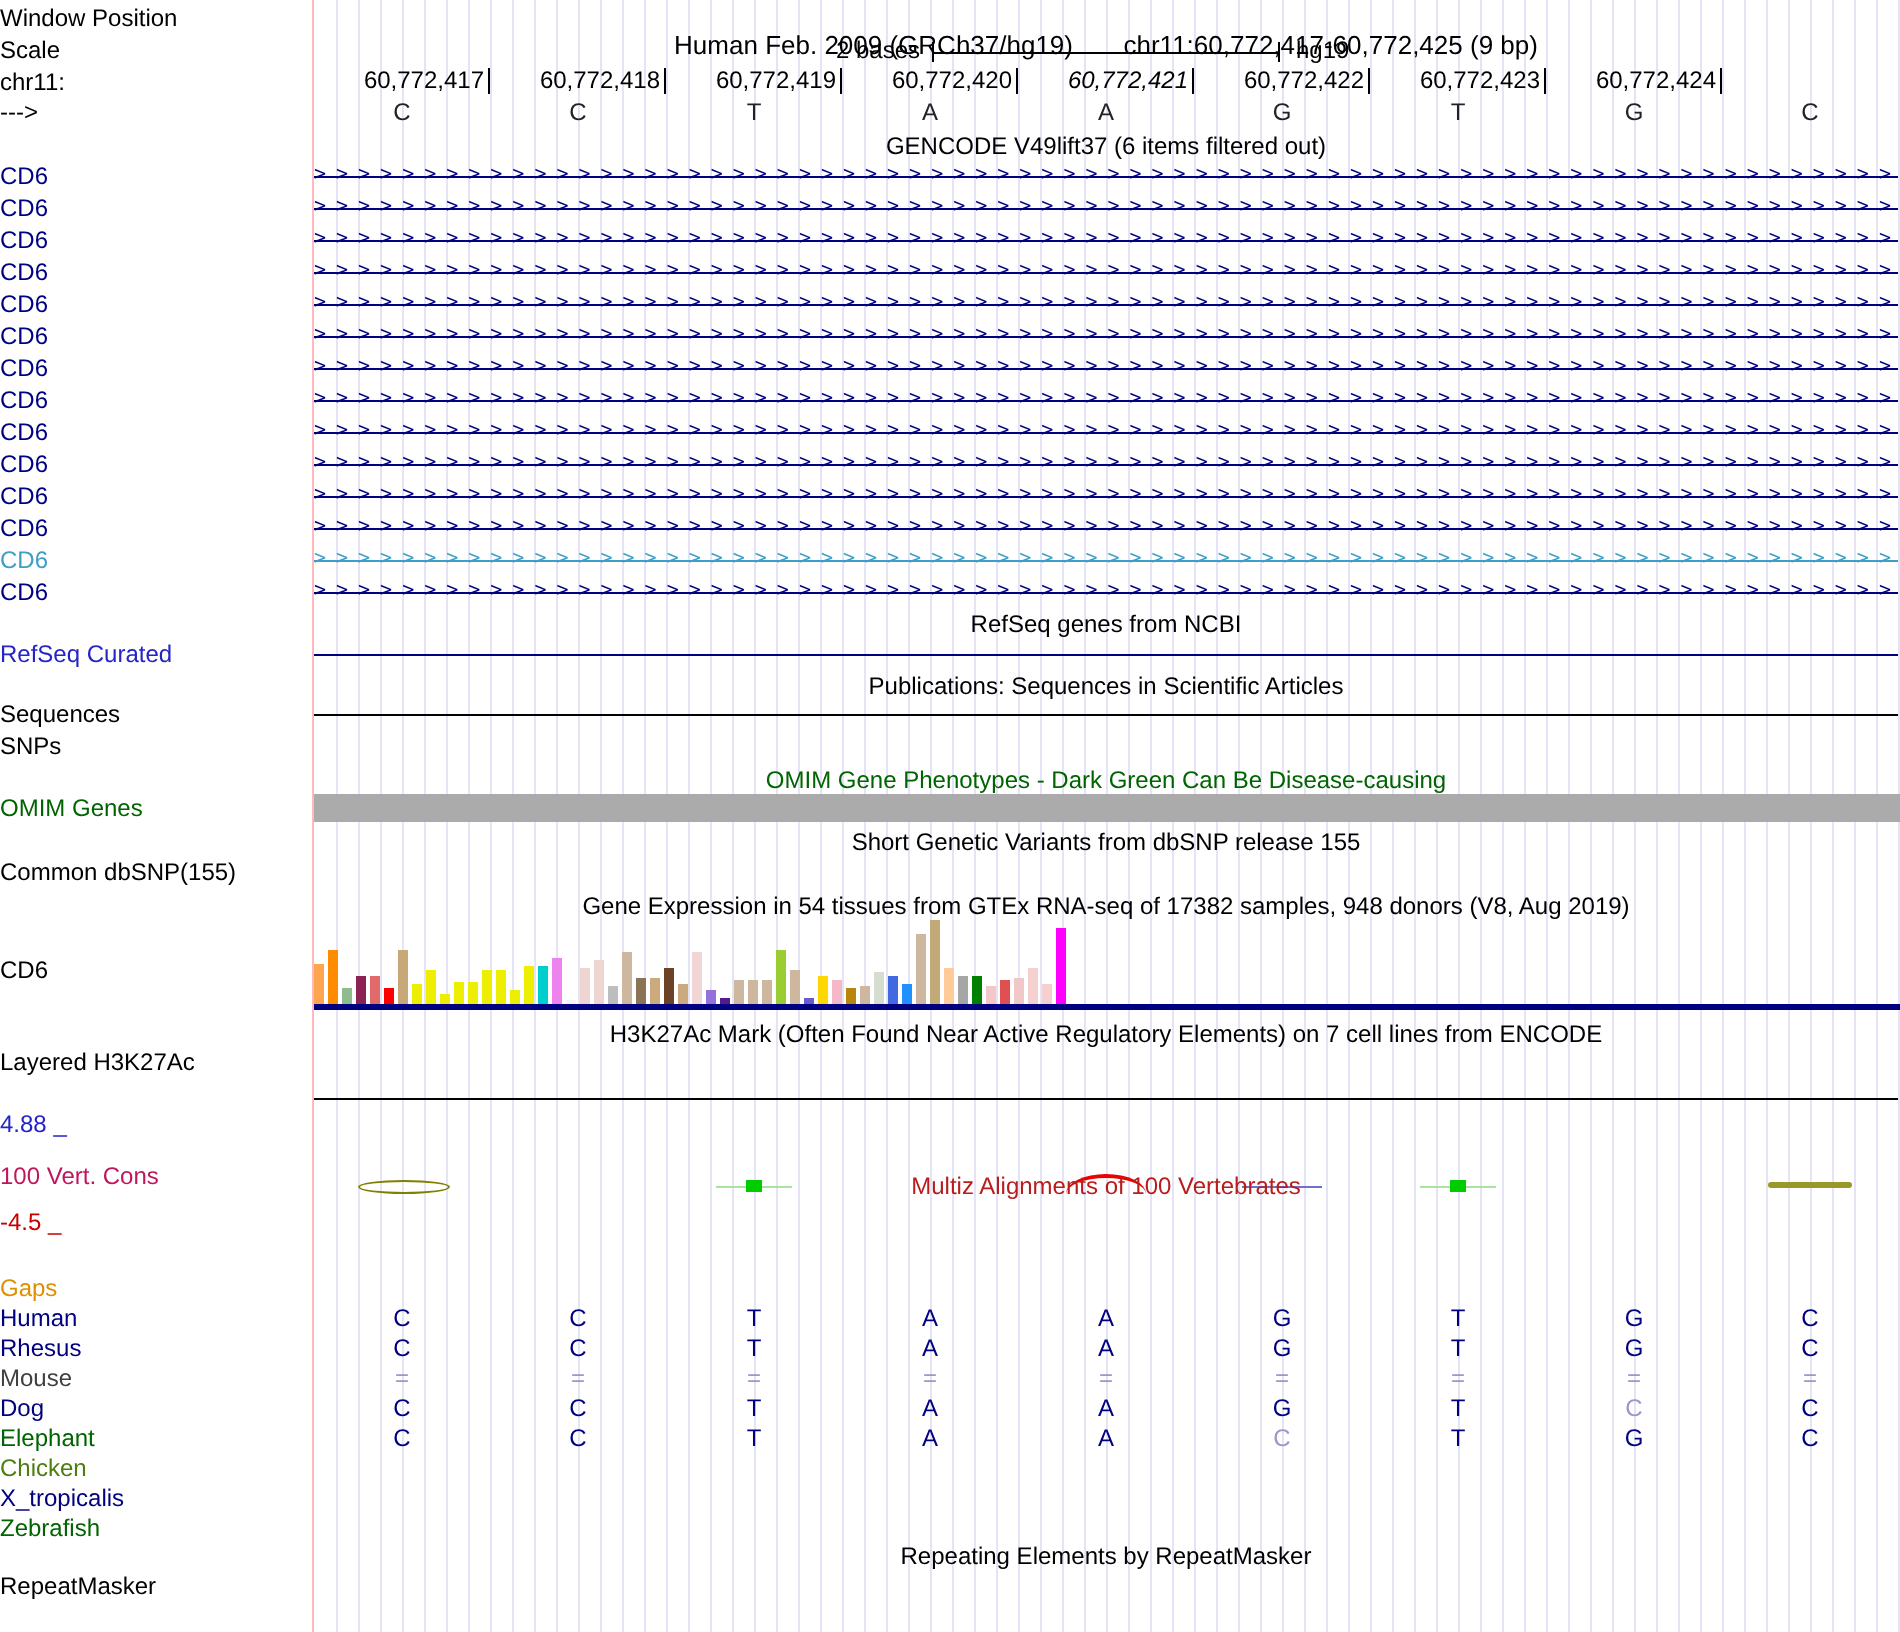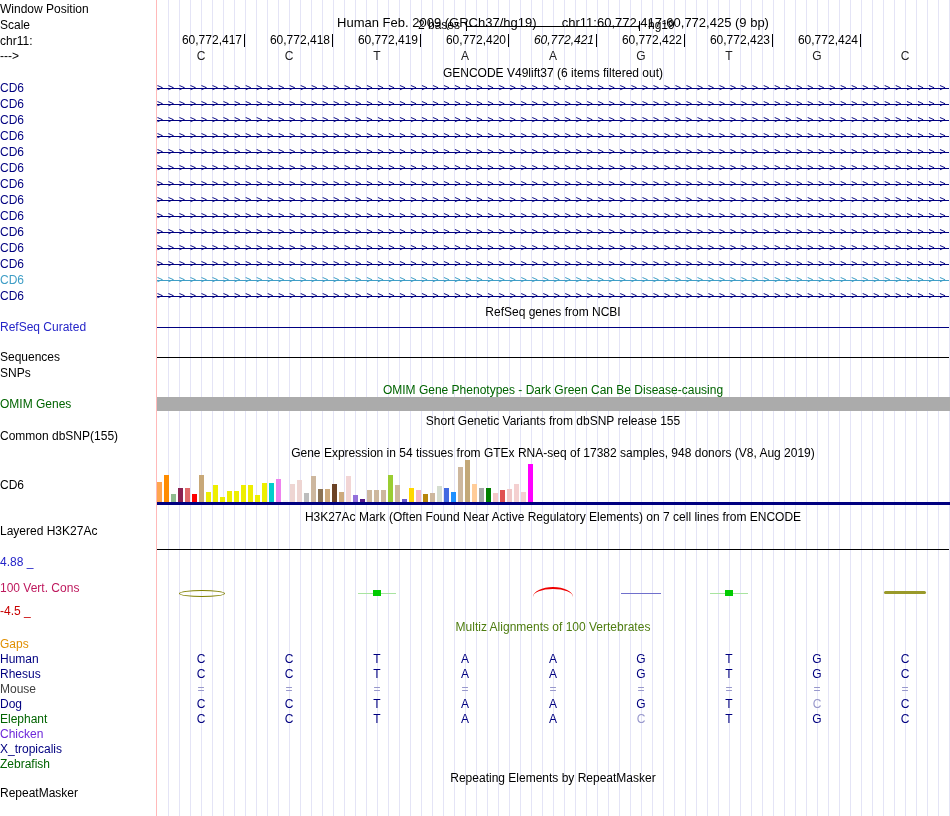--- a/index.html
+++ b/index.html
@@ -211,20 +211,21 @@
       <div class="lbl" style="top: 289px; color: rgb(0, 0, 128);">CD6</div>
       <div class="generow" style="top: 288px;">
         <div class="genearrows" style="color: rgb(0, 0, 128);">&gt;&gt;&gt;&gt;&gt;&gt;&gt;&gt;&gt;&gt;&gt;&gt;&gt;&gt;&gt;&gt;&gt;&gt;&gt;&gt;&gt;&gt;&gt;&gt;&gt;&gt;&gt;&gt;&gt;&gt;&gt;&gt;&gt;&gt;&gt;&gt;&gt;&gt;&gt;&gt;&gt;&gt;&gt;&gt;&gt;&gt;&gt;&gt;&gt;&gt;&gt;&gt;&gt;&gt;&gt;&gt;&gt;&gt;&gt;&gt;&gt;&gt;&gt;&gt;&gt;&gt;&gt;&gt;&gt;&gt;&gt;&gt;</div>
       </div>
     </div>
 
   <div class="ctitle" style="top:305px">RefSeq genes from NCBI</div>
   <div class="lbl blue" style="top:320px">RefSeq Curated</div>
   <div class="hline" style="top:327px;background:#000080"></div>
 
+  <div class="ctitle" style="top:336px">Publications: Sequences in Scientific Articles</div>
   <div class="lbl" style="top:350px">Sequences</div>
   <div class="hline" style="top:357px;background:#000000"></div>
 
   <div class="lbl" style="top:366px">SNPs</div>
 
   <div class="ctitle dkgreen" style="top:383px">OMIM Gene Phenotypes - Dark Green Can Be Disease-causing</div>
   <div class="lbl dkgreen" style="top:397px">OMIM Genes</div>
   <div class="abs" style="top:397px;left:157px;width:793px;height:14px;background:#ababab"></div>
 
   <div class="ctitle" style="top:414px">Short Genetic Variants from dbSNP release 155</div>
@@ -303,21 +304,21 @@
       </div>
       <div class="abs" style="left: 533px; top: 587px; width: 40px; height: 8px; border-top: 2px solid rgb(238, 0, 0); border-radius: 50% 50% 0px 0px / 100% 100% 0px 0px;"></div>
       <div class="abs" style="left: 621px; top: 593px; width: 40px; height: 1px; background: rgb(112, 112, 204);"></div>
       <div class="abs" style="left: 710px; top: 593px; width: 38px; height: 1px; background: rgb(168, 228, 160);">
         <div class="abs" style="left: 15px; top: -3px; width: 8px; height: 6px; background: rgb(0, 204, 0);"></div>
       </div>
       <div class="abs" style="left: 884px; top: 591px; width: 42px; height: 3px; background: rgb(153, 153, 42); border-radius: 2px;"></div>
     </div>
   <div class="lbl red" style="top:604px">-4.5 _</div>
 
-  <div class="ctitle" style="top:620px;color:#4d7c0f">Multiz Alignments of 100 Vertebrates</div>
+  <div class="ctitle" style="top:586px;color:#b91c1c">Multiz Alignments of 100 Vertebrates</div>
   <div id="multiz">
       <div class="lbl" style="top: 637px; color: rgb(224, 143, 0);">Gaps</div>
       <div class="lbl" style="top: 652px; color: rgb(0, 0, 128);">Human</div>
       <div class="mzcell" style="top: 652px; left: 171px; color: rgb(0, 0, 128);">C</div>
       <div class="mzcell" style="top: 652px; left: 259px; color: rgb(0, 0, 128);">C</div>
       <div class="mzcell" style="top: 652px; left: 347px; color: rgb(0, 0, 128);">T</div>
       <div class="mzcell" style="top: 652px; left: 435px; color: rgb(0, 0, 128);">A</div>
       <div class="mzcell" style="top: 652px; left: 523px; color: rgb(0, 0, 128);">A</div>
       <div class="mzcell" style="top: 652px; left: 611px; color: rgb(0, 0, 128);">G</div>
       <div class="mzcell" style="top: 652px; left: 699px; color: rgb(0, 0, 128);">T</div>
@@ -356,21 +357,21 @@
       <div class="lbl" style="top: 712px; color: rgb(0, 100, 0);">Elephant</div>
       <div class="mzcell" style="top: 712px; left: 171px; color: rgb(0, 0, 128);">C</div>
       <div class="mzcell" style="top: 712px; left: 259px; color: rgb(0, 0, 128);">C</div>
       <div class="mzcell" style="top: 712px; left: 347px; color: rgb(0, 0, 128);">T</div>
       <div class="mzcell" style="top: 712px; left: 435px; color: rgb(0, 0, 128);">A</div>
       <div class="mzcell" style="top: 712px; left: 523px; color: rgb(0, 0, 128);">A</div>
       <div class="mzcell" style="top: 712px; left: 611px; color: rgb(152, 152, 204);">C</div>
       <div class="mzcell" style="top: 712px; left: 699px; color: rgb(0, 0, 128);">T</div>
       <div class="mzcell" style="top: 712px; left: 787px; color: rgb(0, 0, 128);">G</div>
       <div class="mzcell" style="top: 712px; left: 875px; color: rgb(0, 0, 128);">C</div>
-      <div class="lbl" style="top: 727px; color: #6d28d9;">Chicken</div>
+      <div class="lbl" style="top: 727px; color: #4d7c0f;">Chicken</div>
       <div class="lbl" style="top: 742px; color: rgb(0, 0, 128);">X_tropicalis</div>
       <div class="lbl" style="top: 757px; color: rgb(0, 100, 0);">Zebrafish</div>
     </div>
 
   <div class="ctitle" style="top:771px">Repeating Elements by RepeatMasker</div>
   <div class="lbl" style="top:786px">RepeatMasker</div>
 
 </div>
 
 </body></html>

